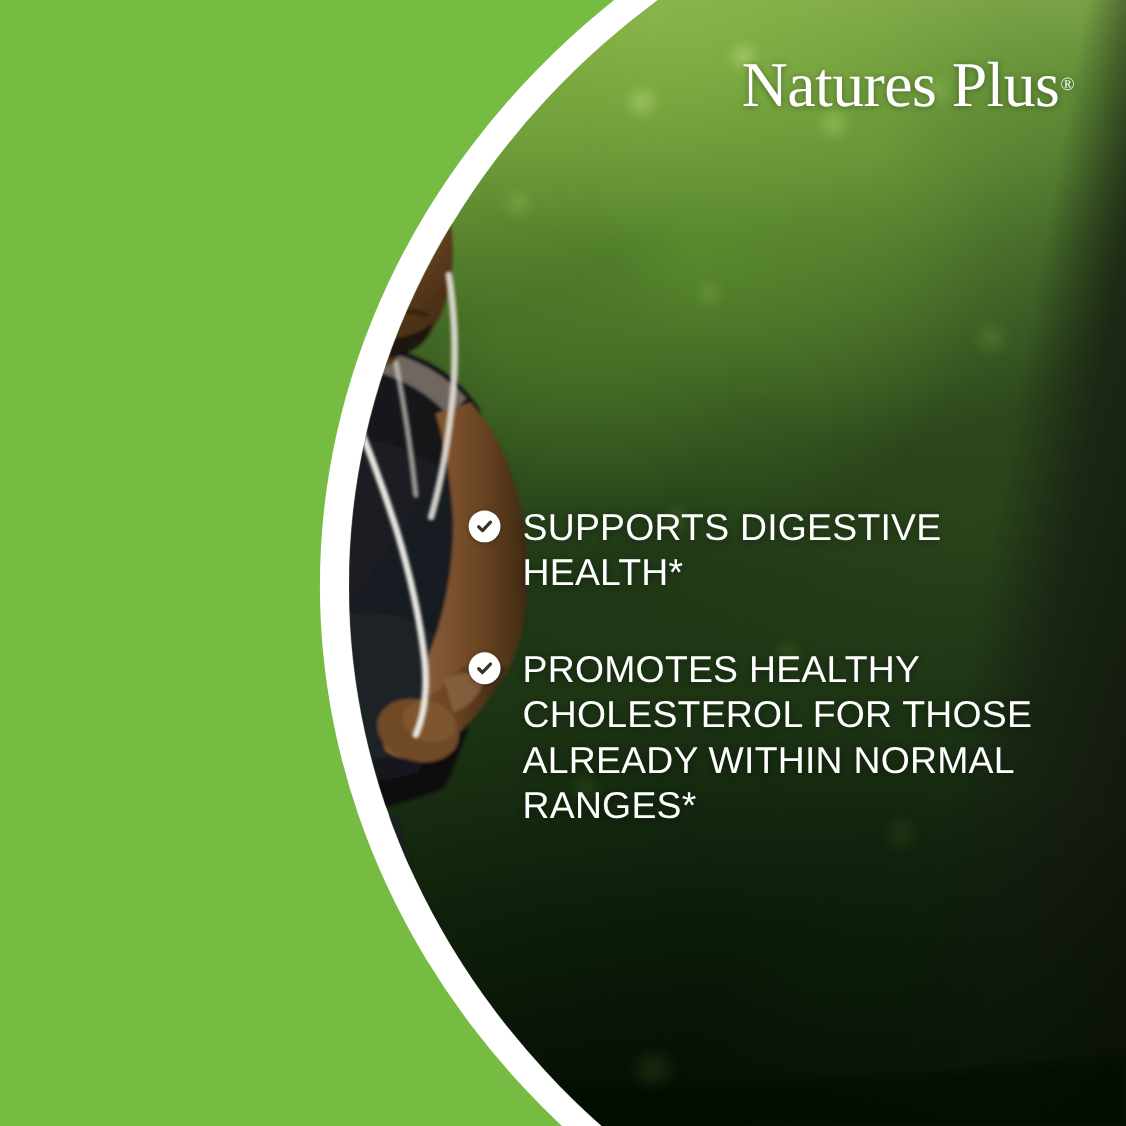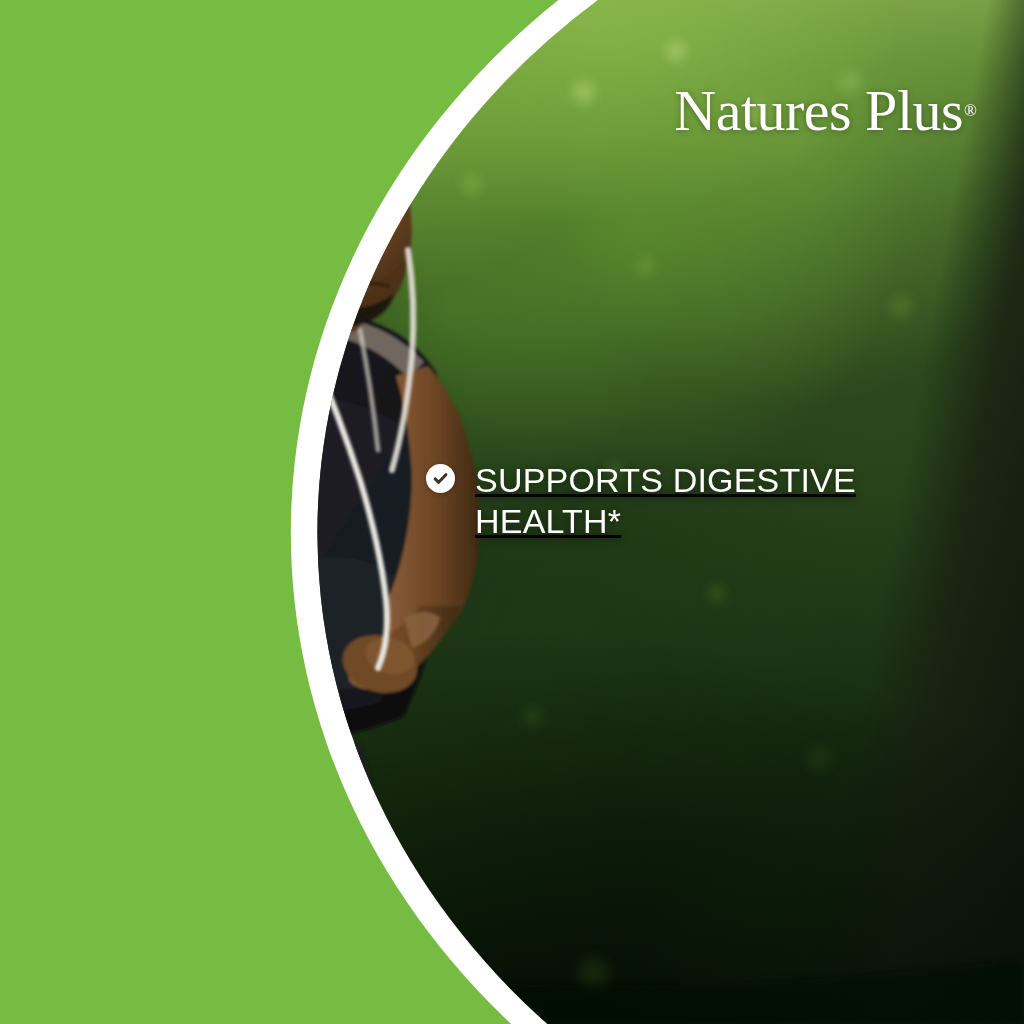--- a/index.html
+++ b/index.html
@@ -107,38 +107,36 @@
     position:absolute;
     right:48px; top:48px;
     color:#ffffff;
     font-family:"Liberation Serif", serif;
     font-size:58px;
     font-weight:400;
     letter-spacing:-0.5px;
     line-height:1;
     white-space:nowrap;
     text-shadow:0 1px 6px rgba(0,0,0,.35);
-    margin-top:34px;
   }
   .logo .reg {
     font-size:17px;
     vertical-align:super;
     position:relative;
     top:6px;
     left:1px;
     letter-spacing:0;
   }
 
   
   .benefits {
     position:absolute;
     left:426px;
     top:460px;
     width:520px;
-    text-decoration:underline;
   }
   .benefit {
     display:flex;
     align-items:flex-start;
     margin-bottom:46px;
   }
   .benefit:last-child { margin-bottom:0; }
 
   .check-circle {
     flex:0 0 auto;
@@ -299,15 +297,23 @@
     <div class="benefit">
       <span class="check-circle">
         <svg width="17" height="17" viewBox="0 0 24 24" aria-hidden="true">
           <path d="M4.5 12.6 L9.4 17.4 L19.6 6.6" stroke="#3a3226" stroke-width="4.2" fill="none" stroke-linecap="round" stroke-linejoin="round"></path>
         </svg>
       </span>
       <span class="benefit-text">SUPPORTS DIGESTIVE HEALTH*</span>
     </div>
 
 
+    <div class="benefit">
+      <span class="check-circle">
+        <svg width="17" height="17" viewBox="0 0 24 24" aria-hidden="true">
+          <path d="M4.5 12.6 L9.4 17.4 L19.6 6.6" stroke="#3a3226" stroke-width="4.2" fill="none" stroke-linecap="round" stroke-linejoin="round"></path>
+        </svg>
+      </span>
+      <span class="benefit-text">PROMOTES HEALTHY CHOLESTEROL FOR THOSE ALREADY WITHIN NORMAL RANGES*</span>
+    </div>
 
   </div>
 </div>
 
 </body></html>

